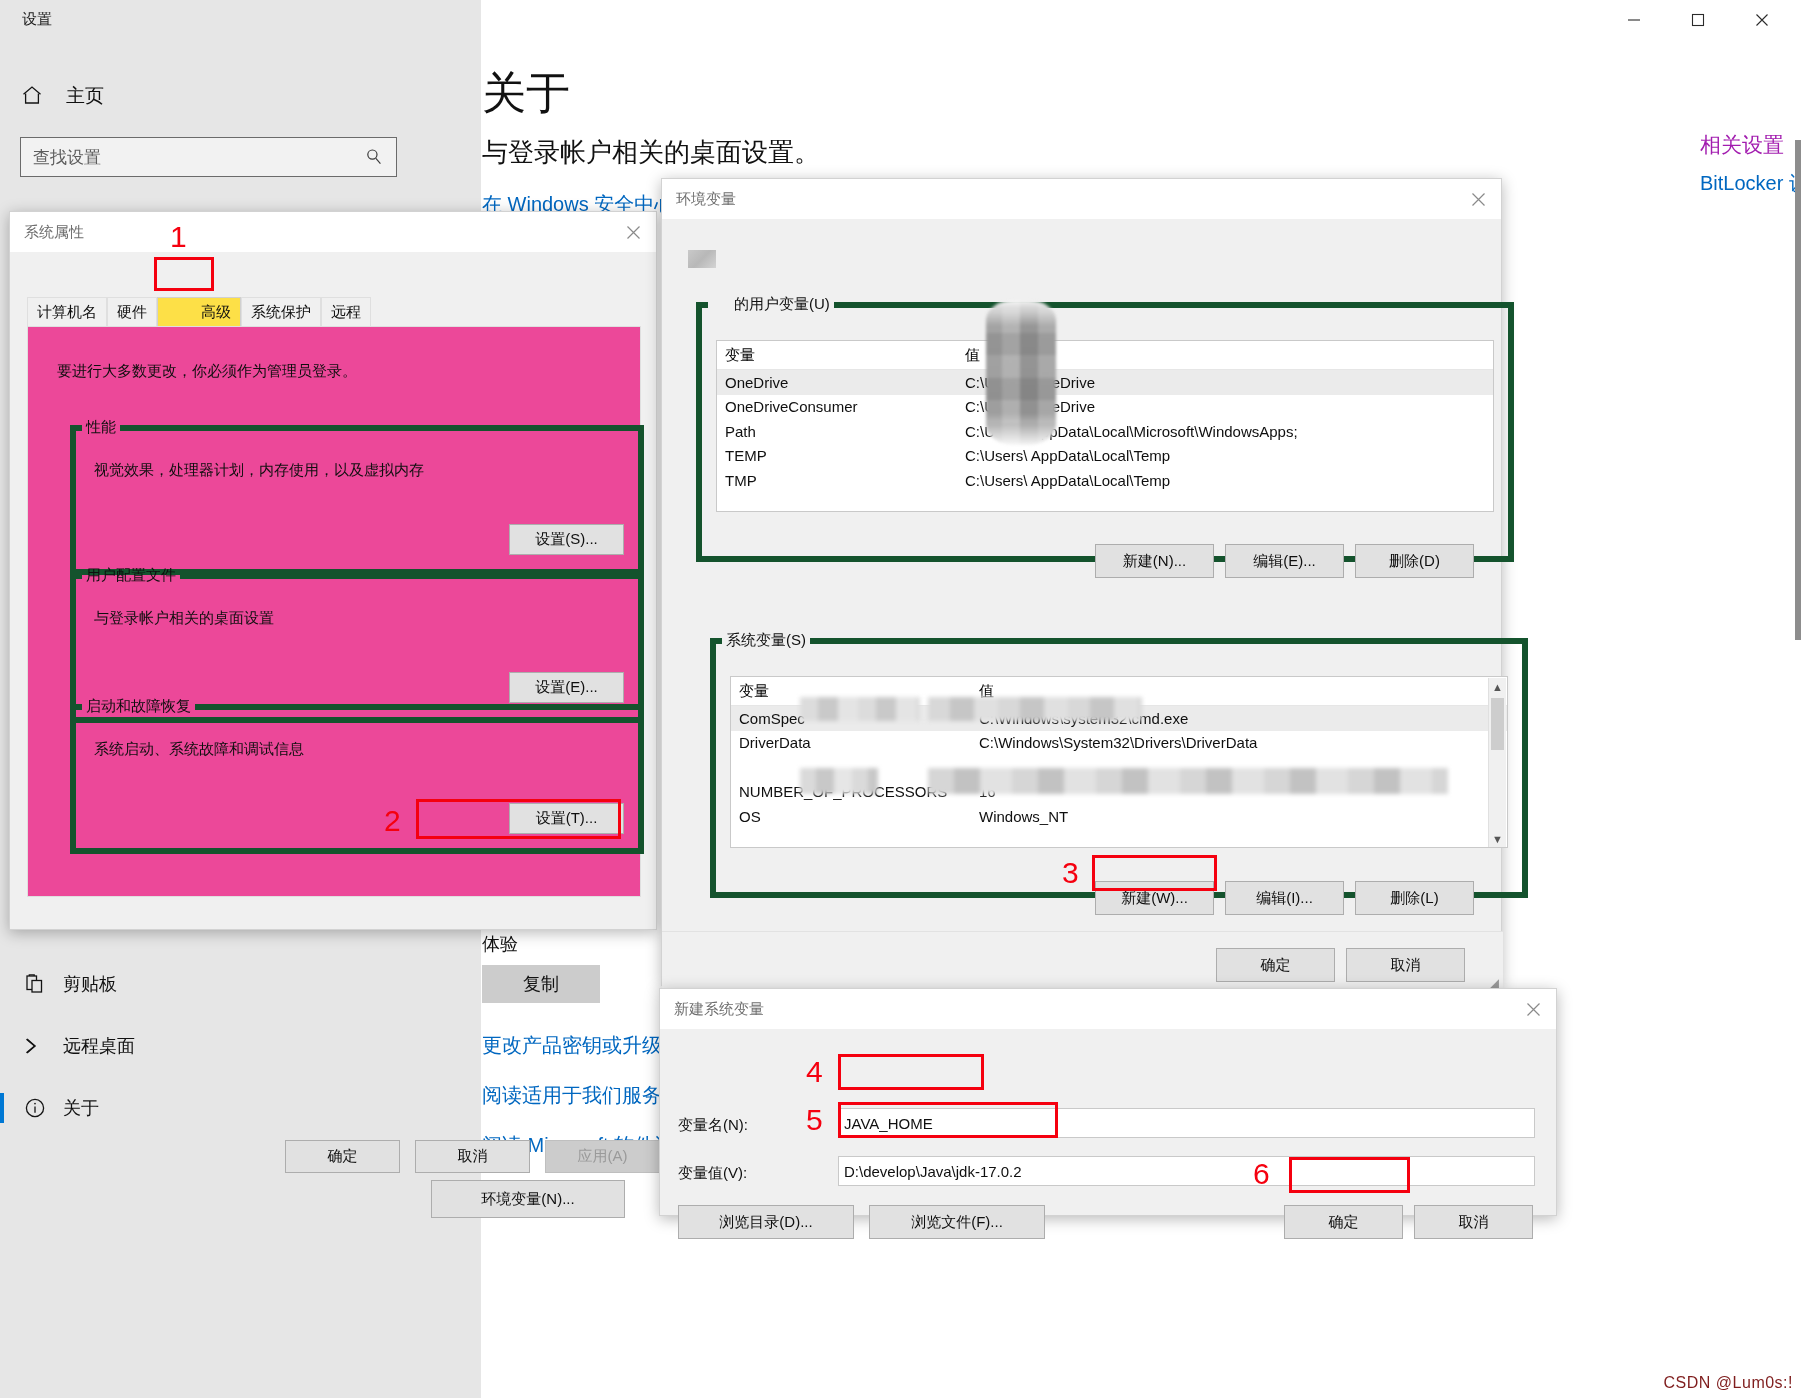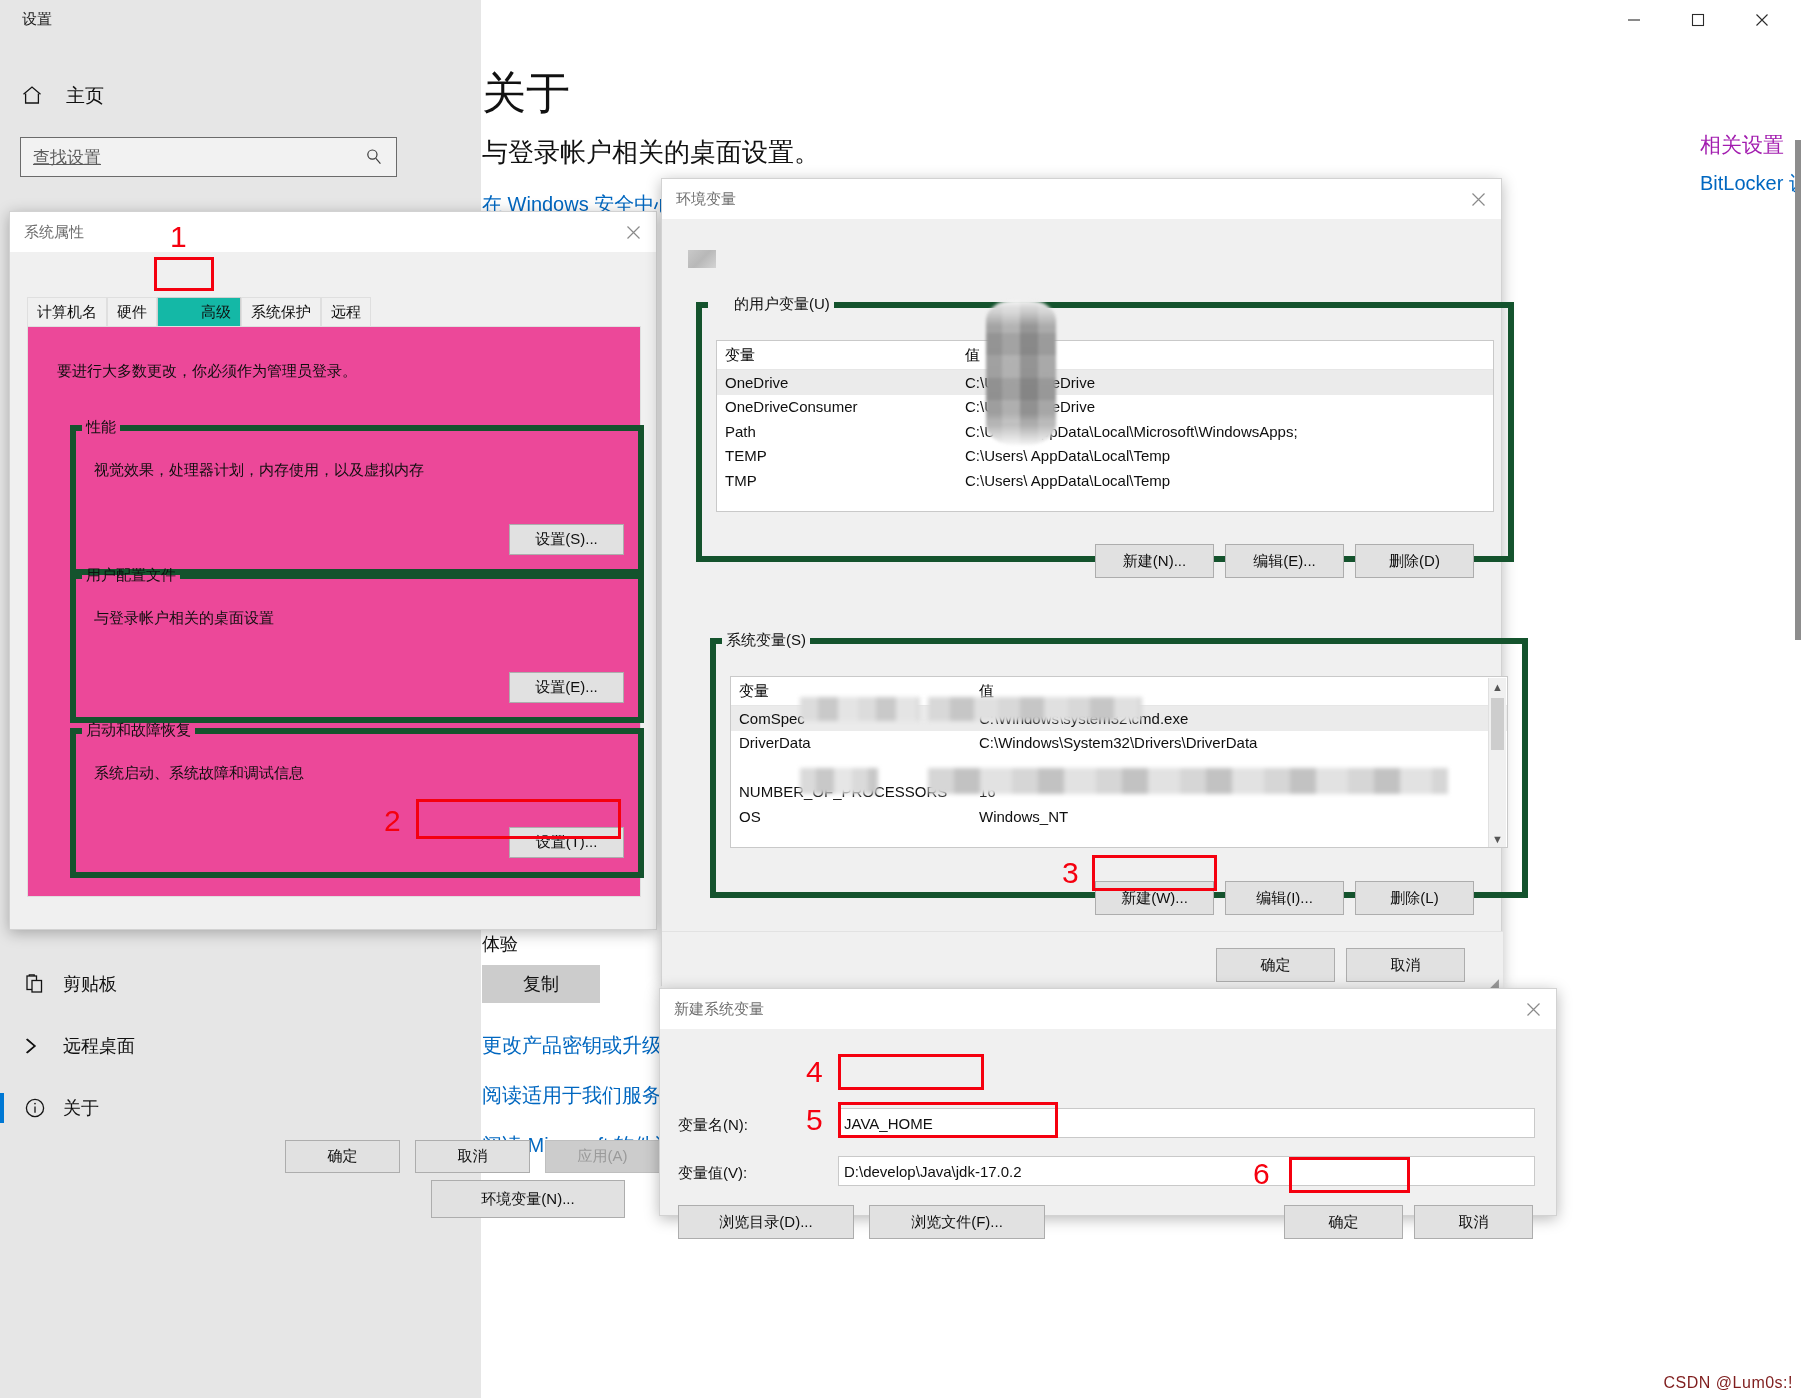--- a/index.html
+++ b/index.html
@@ -65,21 +65,20 @@
     background: #f2f2f2;
     border: 1.6px solid #6b6b6b;
     box-sizing: border-box;
     display: flex; align-items: center;
   }
   #search-input-text {
     flex: 1;
     padding-left: 12px;
     font-size: 17px;
     color: #5c5c5c;
-    text-decoration: underline;
   }
   #search-icon-wrap { padding-right: 12px; display:flex; align-items:center; }
 
   .side-item {
     position: absolute;
     left: 0;
     width: 430px; height: 54px;
     display: flex; align-items: center; padding-left: 7px;
   }
   .side-item .sicon {
@@ -226,39 +225,39 @@
     padding: 0 9px;
     display: flex; align-items: center;
     font-size: 15px;
     color: #0f0f0f;
     background: #f0f0f0;
     border: 1px solid #dfdfdf;
     border-bottom: none;
     box-sizing: border-box;
   }
   .sp-tab.selected {
-    background: #14b8a6;
+    background: #fde047;
     border-color: #d0d0d0;
     padding-left: 43px;
   }
   #sp-panel {
     position: absolute;
     left: 17px; top: 74px;
     width: 614px; height: 571px;
     background: #ec4899;
     border: 1px solid #dfdfdf;
     box-sizing: border-box;
   }
   #sp-admin-note {
     position: absolute; left: 29px; top: 35px;
     font-size: 15px; color: #0f0f0f;
   }
   #grp-perf    { left: 26px; top: 75px;  width: 562px; height: 145px; }
   #grp-profile { left: 26px; top: 223px; width: 562px; height: 145px; }
-  #grp-startup { left: 26px; top: 378px; width: 562px; height: 145px; }
+  #grp-startup { left: 26px; top: 354px; width: 562px; height: 145px; }
   .grp-desc {
     position: absolute; left: 18px; top: 24px;
     font-size: 15px; color: #0f0f0f;
   }
   .grp-btn {
     position: absolute;
     right: 14px; bottom: 14px;
     width: 115px; height: 31px;
   }
   #btn-envvar {

